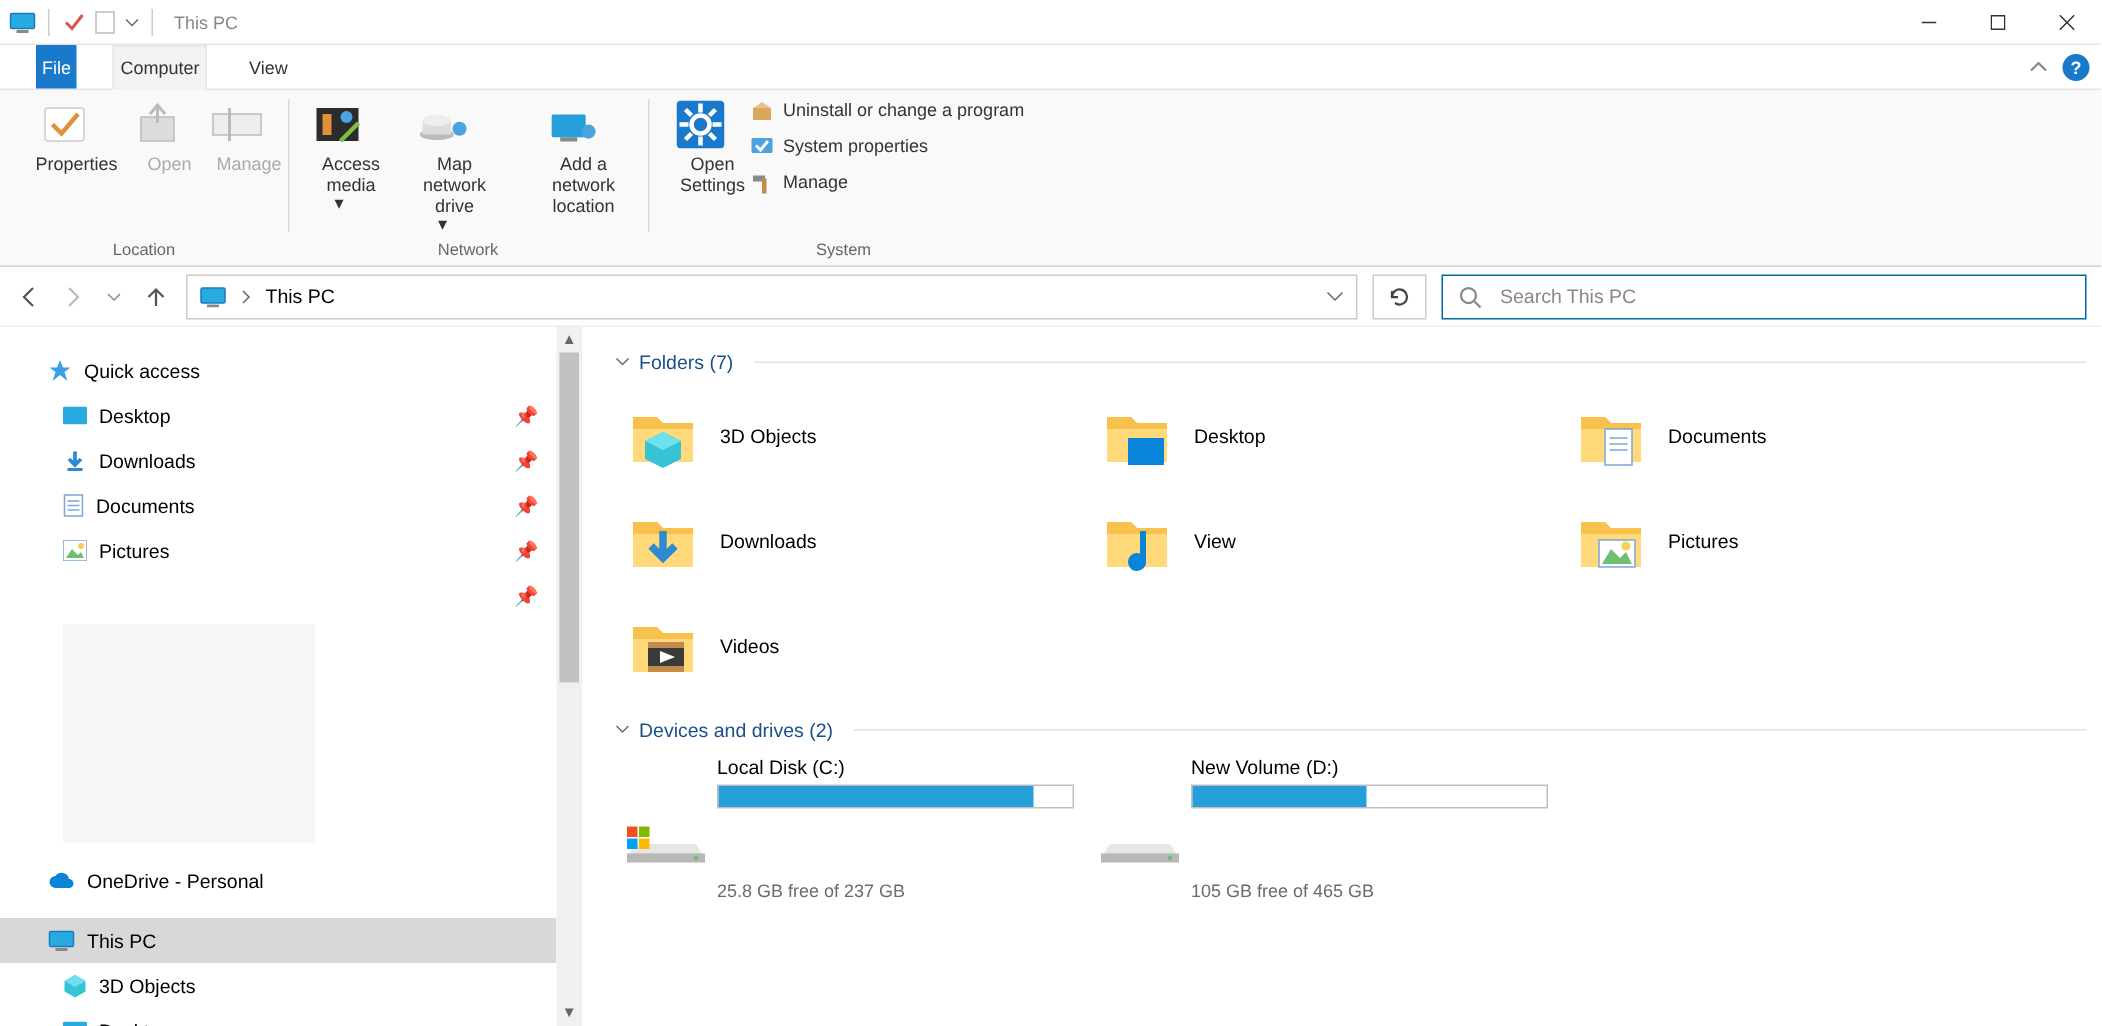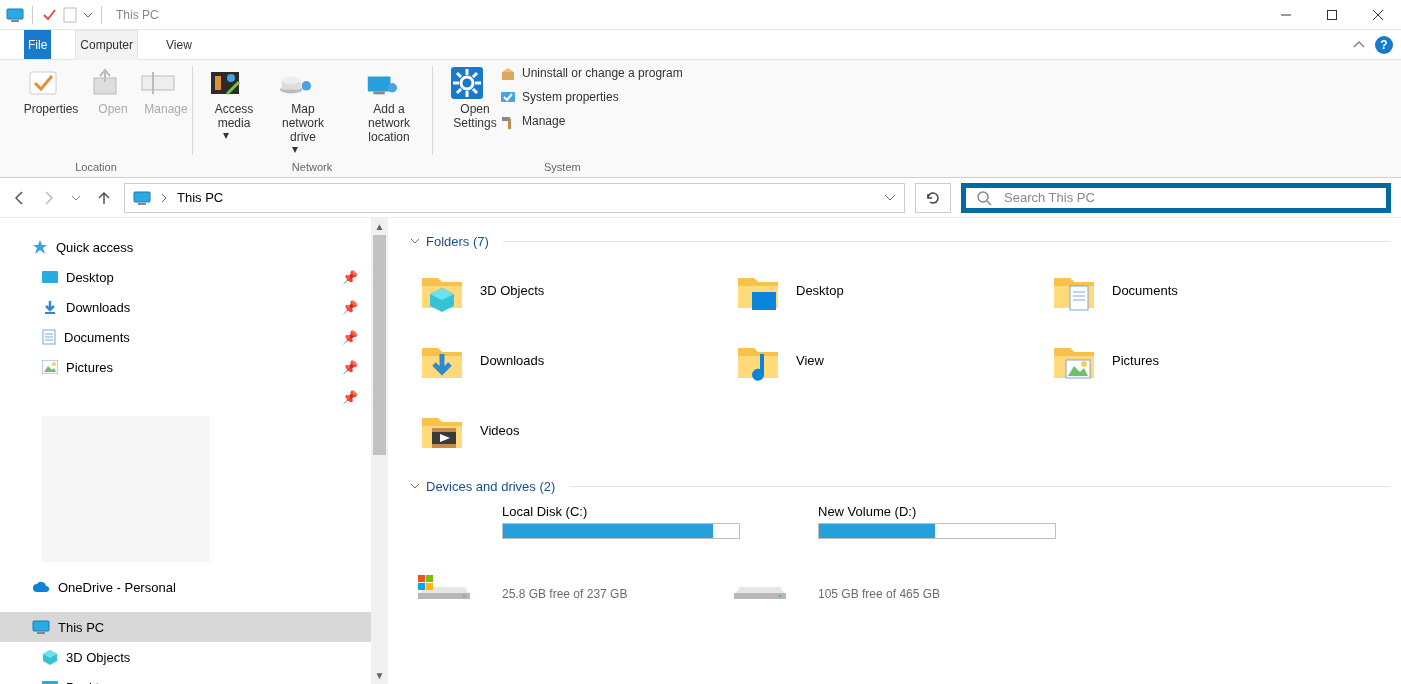--- a/index.html
+++ b/index.html
@@ -36,21 +36,21 @@
 
   
   .navrow { height: 40px; display: flex; align-items: center; gap: 10px; padding: 0 10px; border-bottom: 1px solid #eee; }
   .nav-arrows { display: flex; gap: 8px; color: #888; align-items: center; }
   .nav-arrow { width: 20px; height: 20px; display:flex; align-items:center; justify-content:center; }
   .nav-arrow.enabled { color: #333; }
   .addr { flex: 1; height: 30px; border: 1px solid #ccc; display: flex; align-items: center; padding: 0 8px; gap: 10px; }
   .addr .crumb { display:flex; align-items:center; gap:8px; font-size:13px; }
   .addr .spacer { flex: 1; }
   .refresh { width: 36px; height: 30px; border: 1px solid #ccc; display:flex; align-items:center; justify-content:center; }
-  .search { width: 430px; height: 30px; border: 5px solid #0369a1; display: flex; align-items: center; padding: 0 10px; gap: 12px; color: #888; }
+  .search { width: 430px; height: 30px; border: 1px solid #0369a1; display: flex; align-items: center; padding: 0 10px; gap: 12px; color: #888; }
   .search input { border: none; outline: none; flex: 1; font-size: 13px; color: #333; background: transparent; }
   .search input::placeholder { color: #888; }
 
   
   .split { display: flex; height: calc(684px - 30px - 30px - 118px - 40px); }
   .sidebar { width: 388px; position: relative; display:flex; }
   .tree { flex: 1; padding: 14px 0 0 0; overflow: hidden; }
   .tree-item { display: flex; align-items: center; height: 30px; padding-left: 32px; gap: 8px; font-size: 13px; }
   .tree-item.child { padding-left: 42px; }
   .tree-item.grandchild { padding-left: 42px; }
@@ -63,21 +63,21 @@
 
   .content { flex: 1; padding: 16px 10px 10px 22px; overflow: auto; }
   .section-head { display: flex; align-items: center; gap: 6px; color: #1a4f8a; font-size: 13px; margin-bottom: 6px; }
   .section-line { flex:1; height:1px; background:#e2e2e2; margin-left:8px; }
   .folder-grid { display: flex; flex-wrap: wrap; gap: 0; margin-bottom: 14px; }
   .folder-item { width: 316px; height: 70px; display: flex; align-items: center; gap: 14px; padding: 4px 8px; }
   .folder-icon { width: 48px; height: 48px; display:flex; align-items:center; justify-content:center; }
   .folder-item .name { font-size: 13px; }
 
   .drive-grid { display: flex; gap: 0; }
-  .drive-item { width: 316px; display: flex; gap: 32px; padding: 4px 8px; align-items: flex-end; }
+  .drive-item { width: 316px; display: flex; gap: 8px; padding: 4px 8px; align-items: center; }
   .drive-icon { width: 52px; height: 48px; display:flex; align-items:flex-end; justify-content:center; }
   .drive-info { display:flex; flex-direction:column; gap:4px; }
   .drive-info .name { font-size: 13px; }
   .progress { width: 238px; height: 16px; border: 1px solid #bfbfbf; background: #fff; position: relative; }
   .progress .fill { position: absolute; left:0; top:0; bottom:0; background: #26a0da; }
   .drive-info .sub { font-size: 12px; color: #6b6b6b; margin-top: 44px; }
 
   svg { display:block; }
 </style>
 </head>

